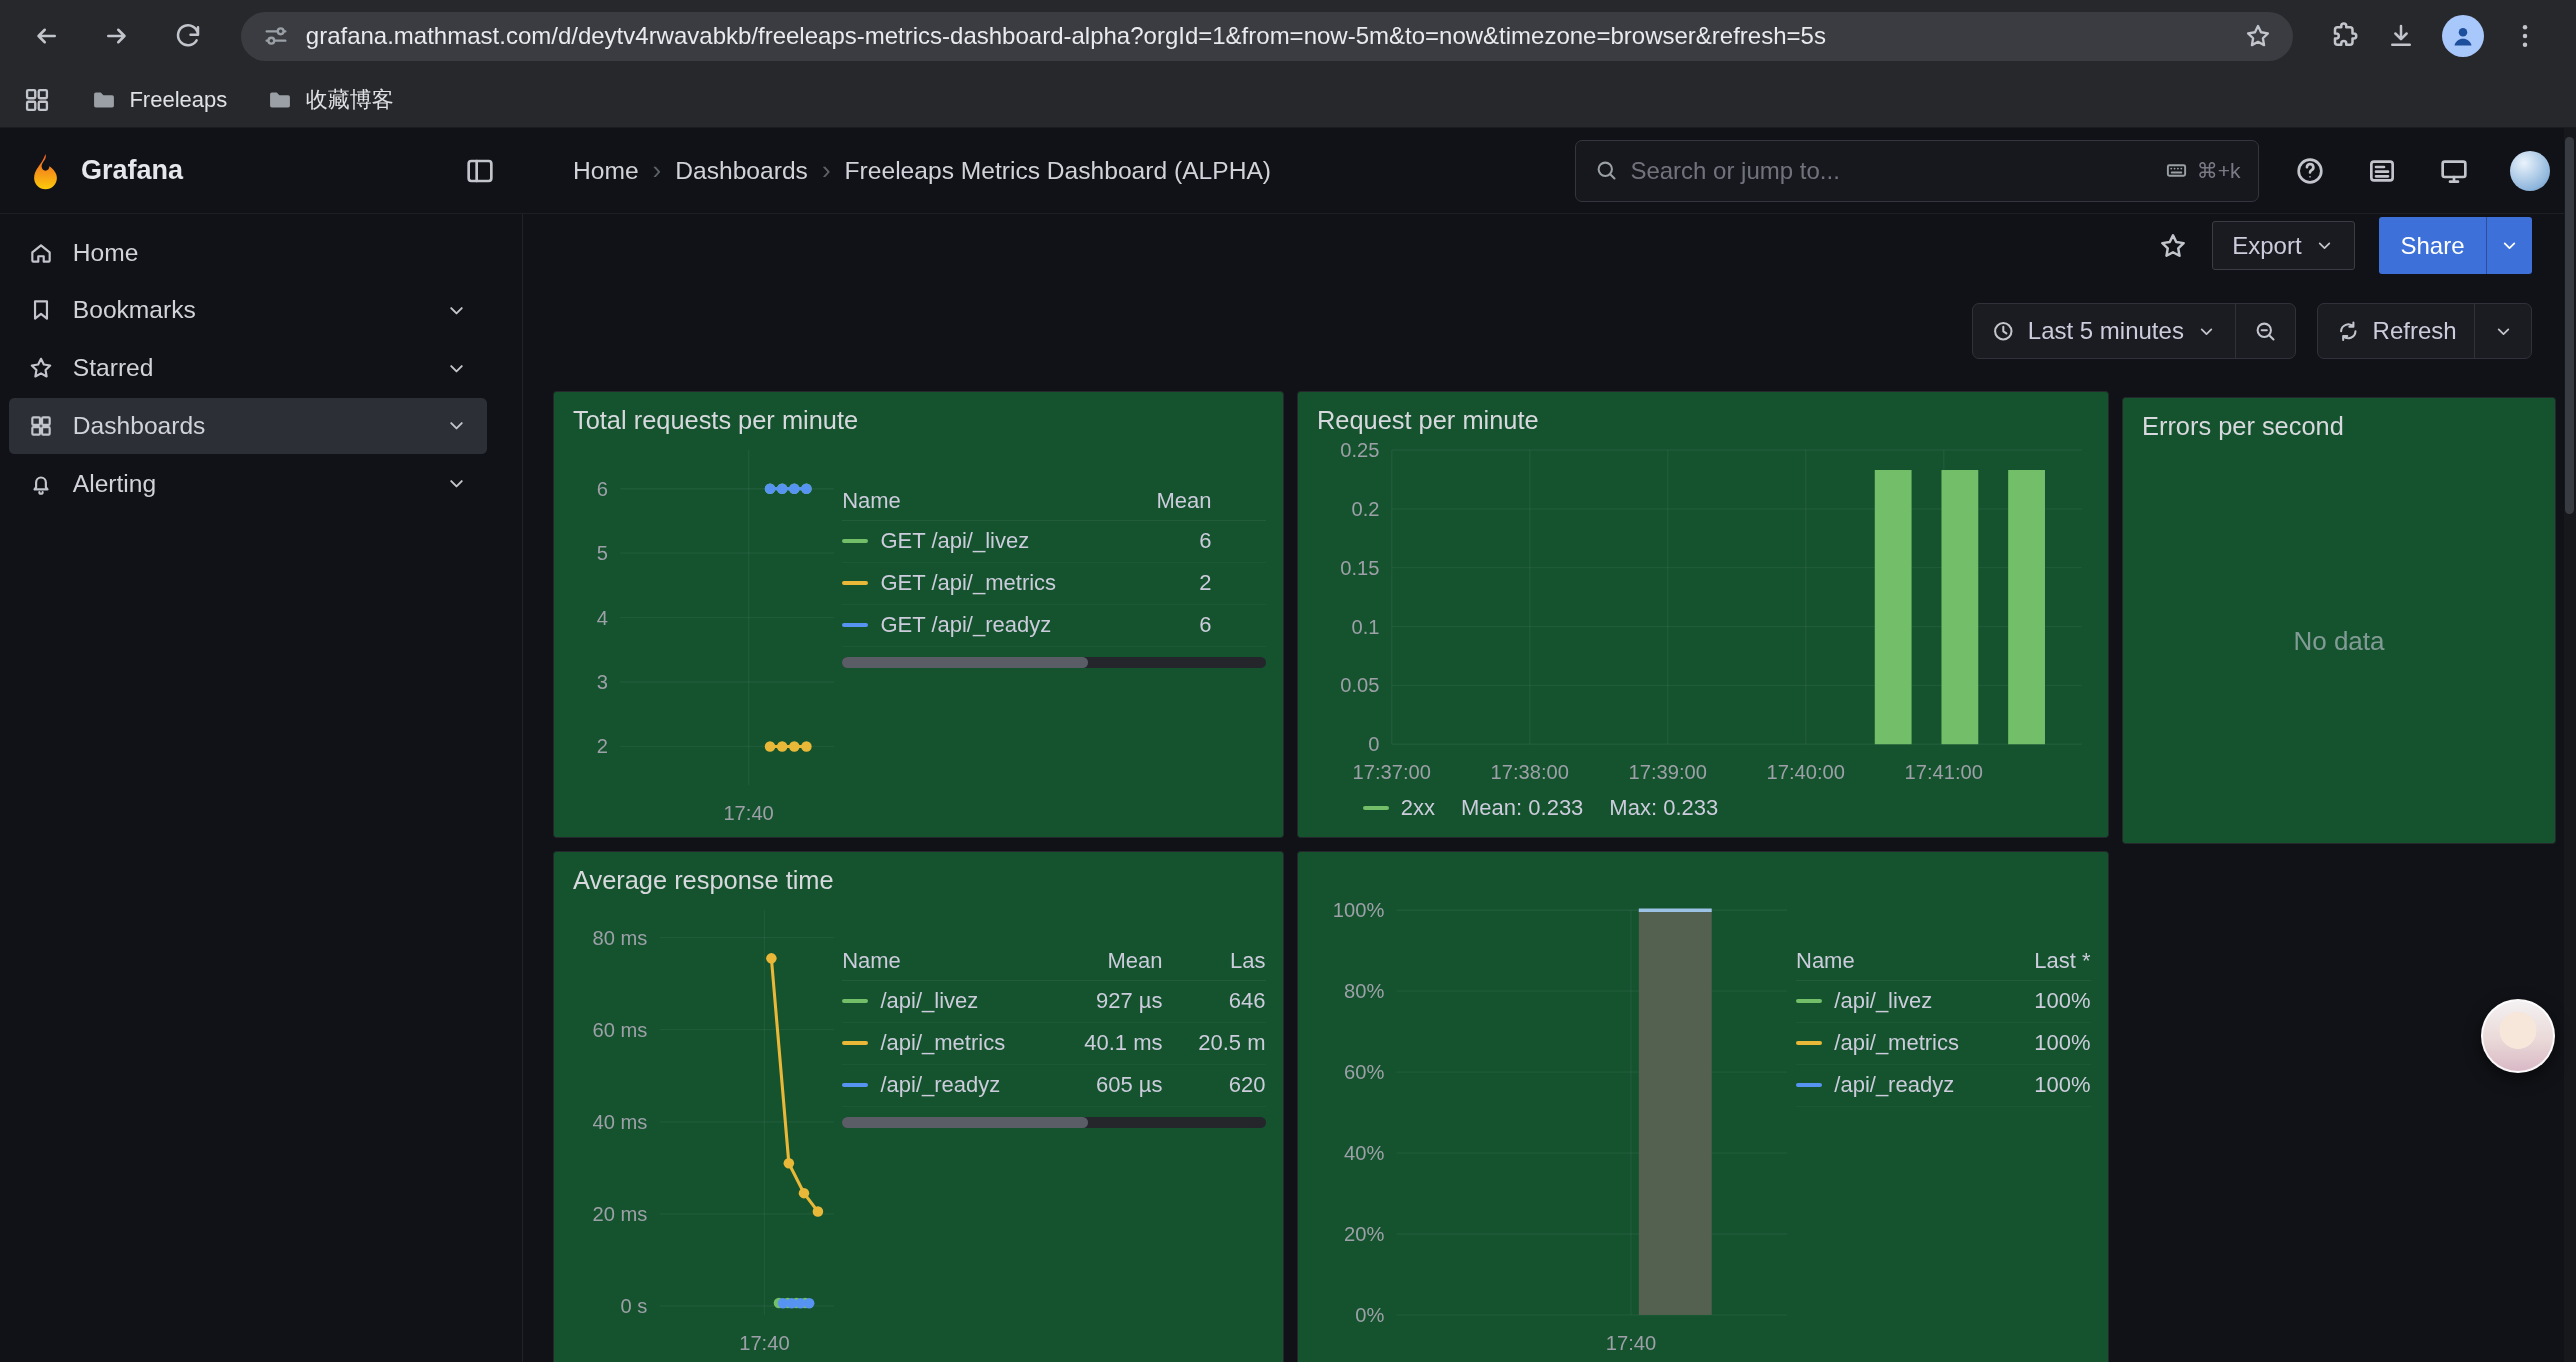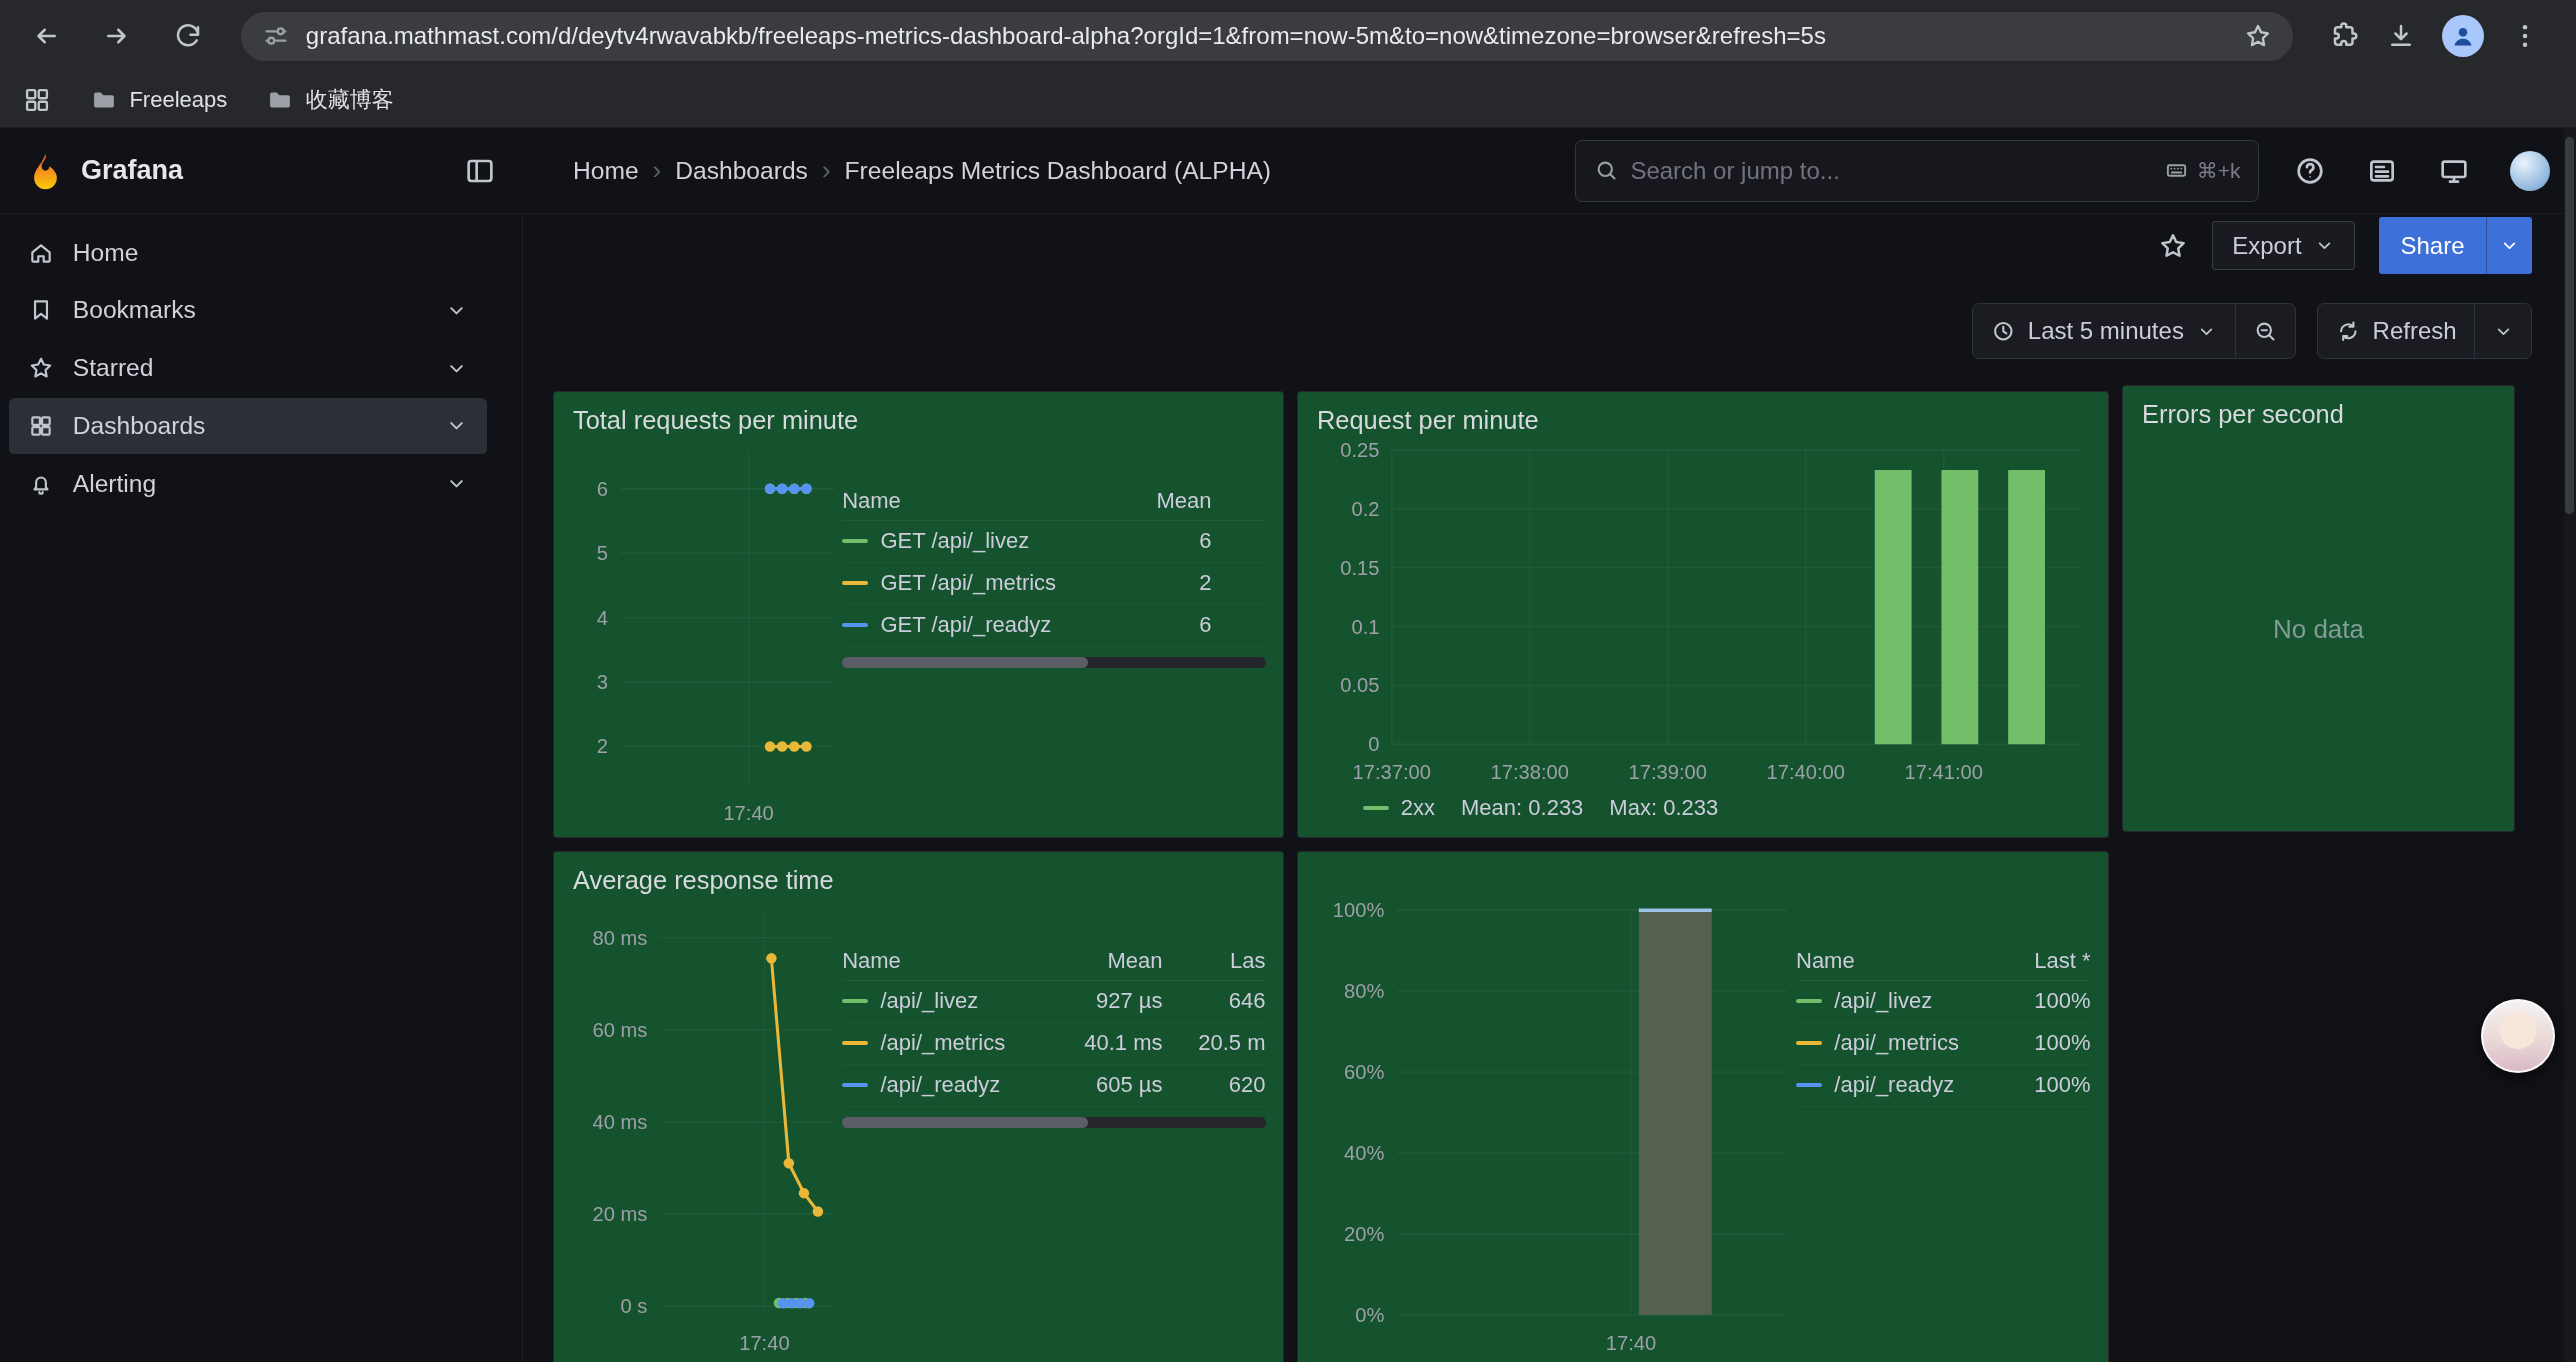--- a/index.html
+++ b/index.html
@@ -52,21 +52,21 @@
   .bs-arrow{padding:0 12.3px;display:flex;align-items:center;height:100%}
   .timebar{position:absolute;top:89px;right:44px;display:flex;gap:21px}
   .tg{display:flex;align-items:center;height:56px;background:#1a1c22;border:0.9px solid #2f323a;border-radius:7px;overflow:hidden}
   .tg .seg{display:flex;align-items:center;gap:12.3px;padding:0 17.5px;height:100%;font-size:24px;color:#ccccdc}
   .tg .tdiv{width:0.9px;height:100%;background:#2f323a}
   
   .panel{position:absolute;background:#14532d;border:0.9px solid #25272c;border-radius:3.5px;overflow:hidden}
   .panel h2{font-size:25.4px;font-weight:500;color:#d8d9de;padding:14px 0 0 19px;white-space:nowrap}
   .p1{left:30px;top:177px;width:731px;height:447px}
   .p2{left:774px;top:177px;width:812px;height:447px}
-  .p3{left:1599px;top:171px;width:393px;height:447px}
+  .p3{left:1599px;top:183px;width:434px;height:447px}
   .p4{left:30px;top:637px;width:731px;height:517px}
   .p5{left:774px;top:637px;width:812px;height:517px}
   .p-body{position:absolute;left:17.5px;right:17.5px;top:51px;bottom:8.8px;display:flex}
   .p-body.col{flex-direction:column}
   .chart{height:100%;position:relative}
   .c-left{width:39%;flex:0 0 auto}
   .c-mid{width:62%;flex:0 0 auto}
   .c-fill{flex:1;min-height:0;width:100%}
   .legend-w{flex:1;margin-top:40px;min-width:0}
   .lg-head{display:flex;font-size:22px;color:#6e9fff;font-weight:500;padding:5.3px 0;

